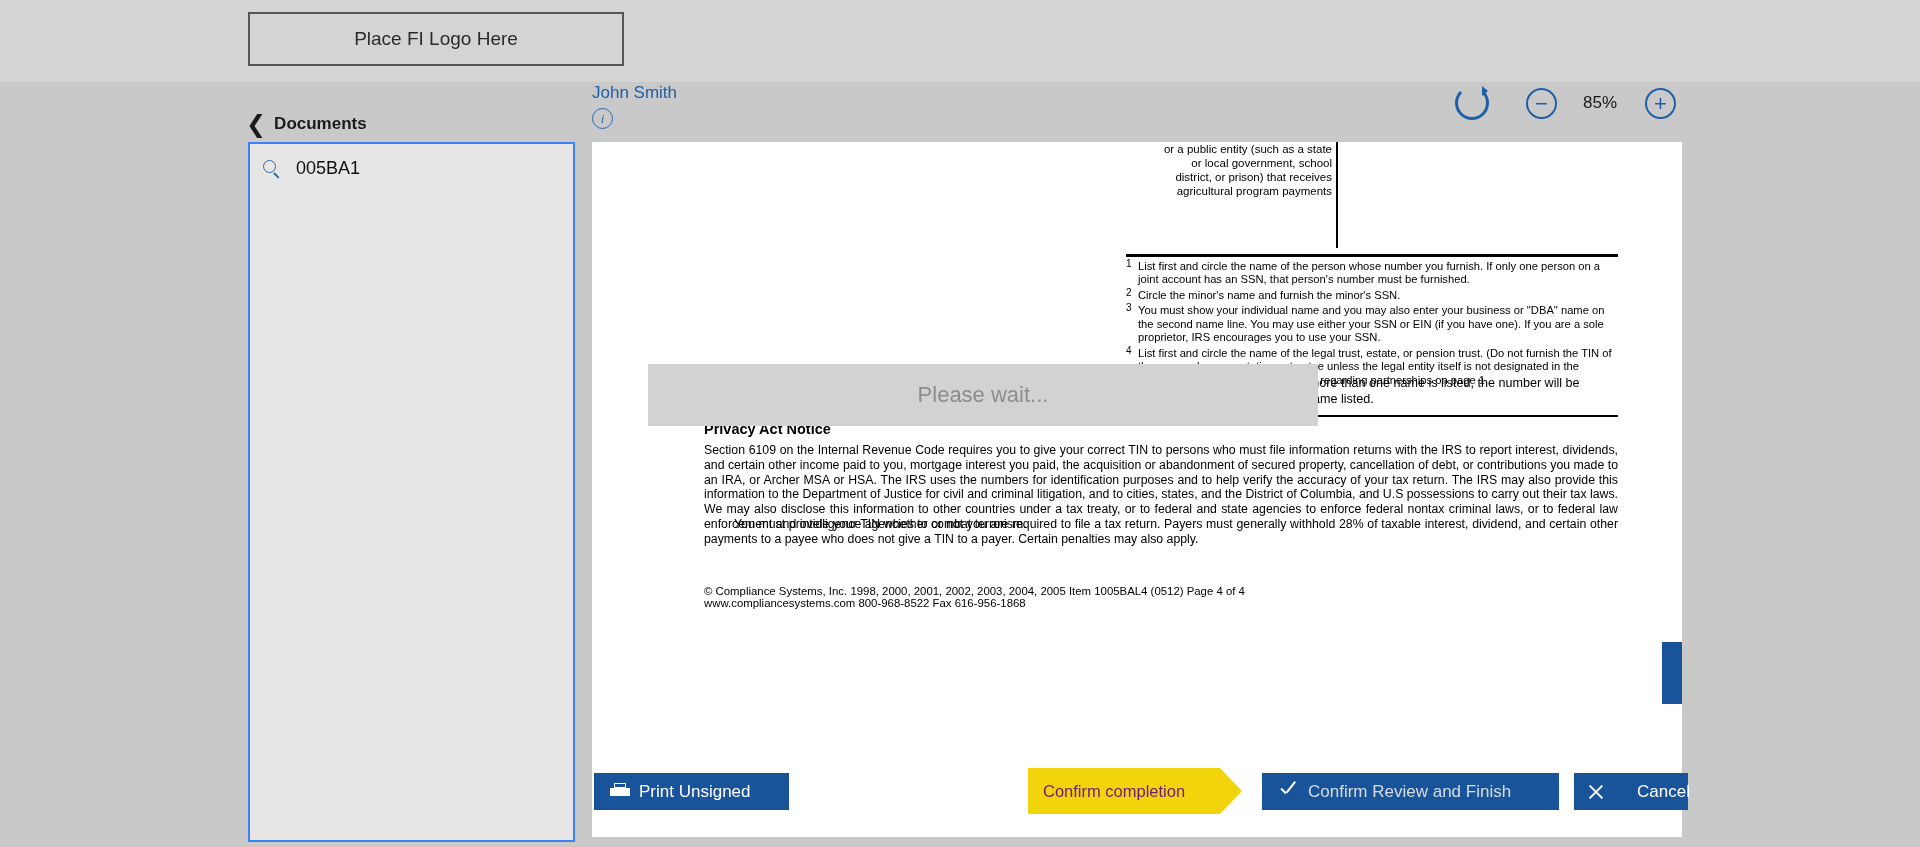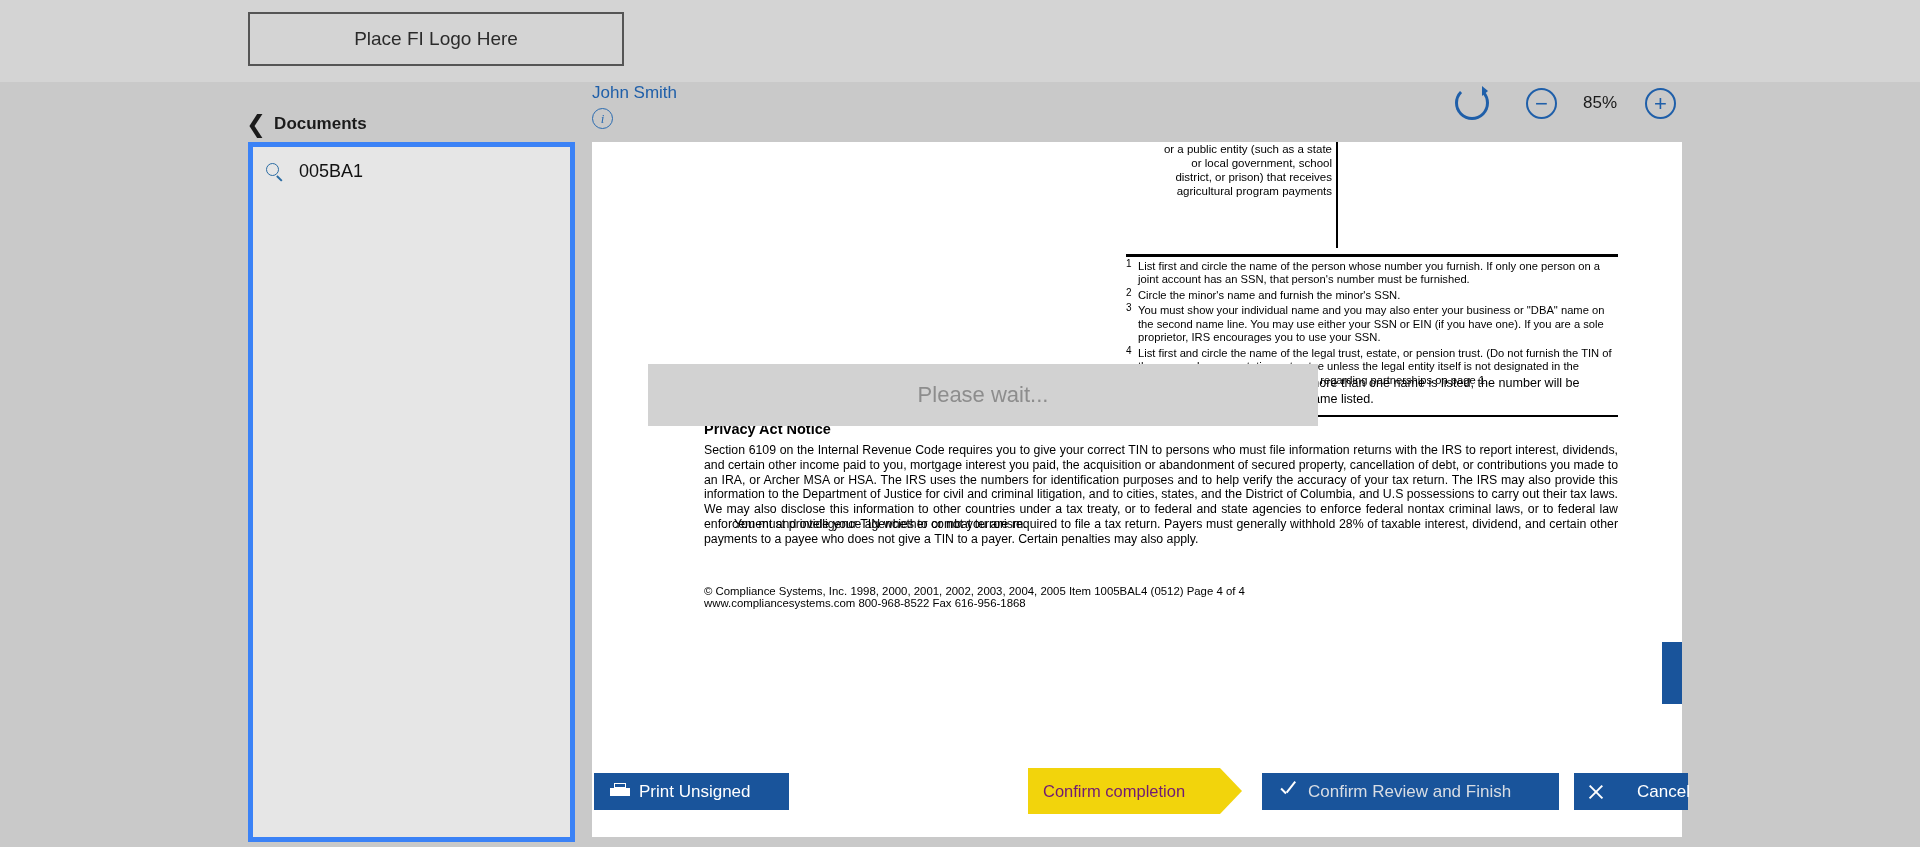--- a/index.html
+++ b/index.html
@@ -66,21 +66,21 @@
     color: #1b1b1b;
   }
   
   #doc-list {
     position: absolute;
     left: 248px;
     top: 60px;
     width: 327px;
     height: 700px;
     background: #e6e6e6;
-    border: 5px solid #3b82f6;
+    border: 2px solid #3b82f6;
     box-sizing: border-box;
   }
   .doc-item {
     display: flex;
     align-items: center;
     padding: 14px 12px 6px 12px;
     font-size: 18px;
     color: #111;
   }
   .doc-item .magnifier {

